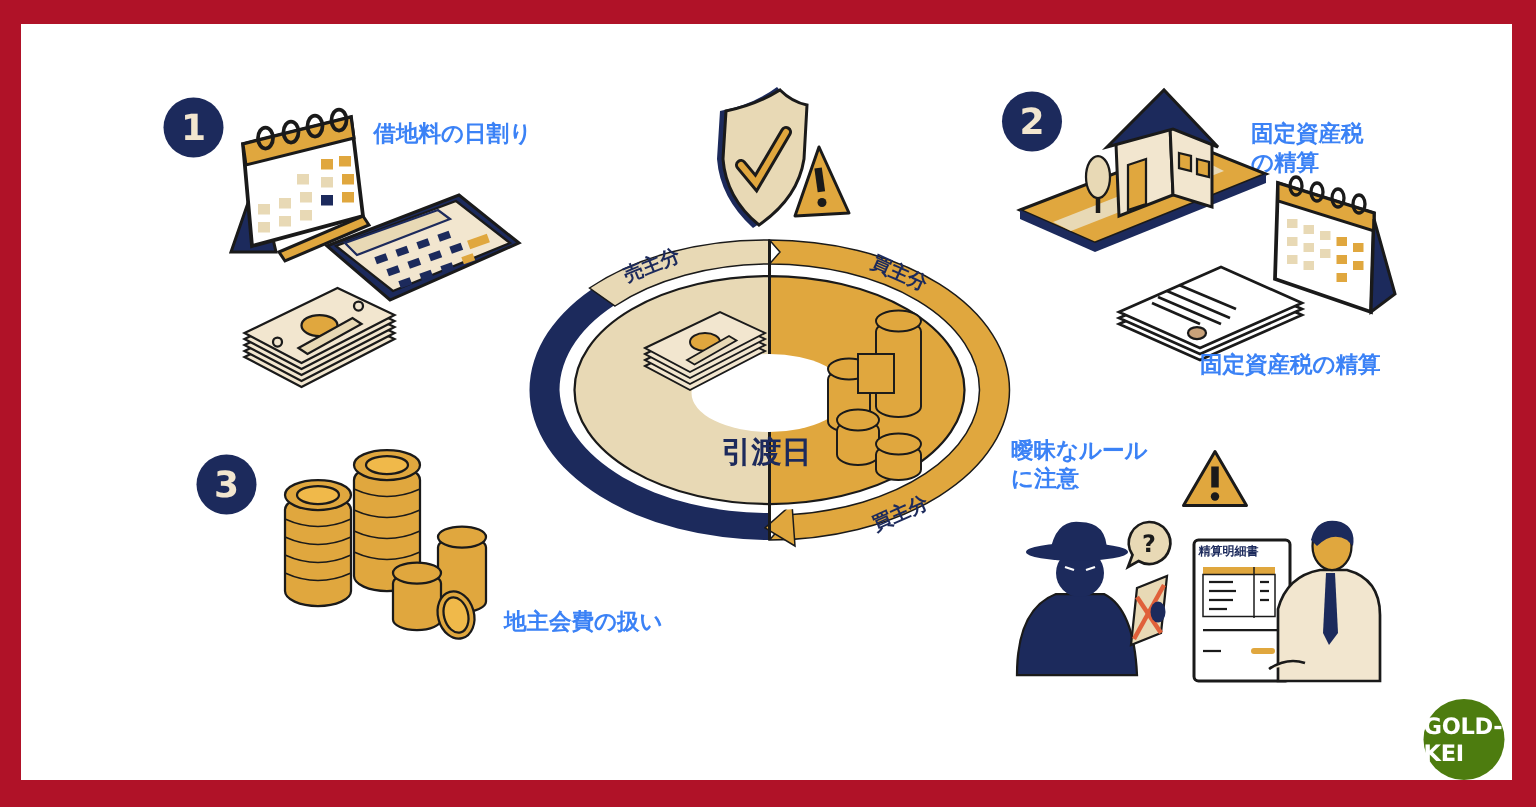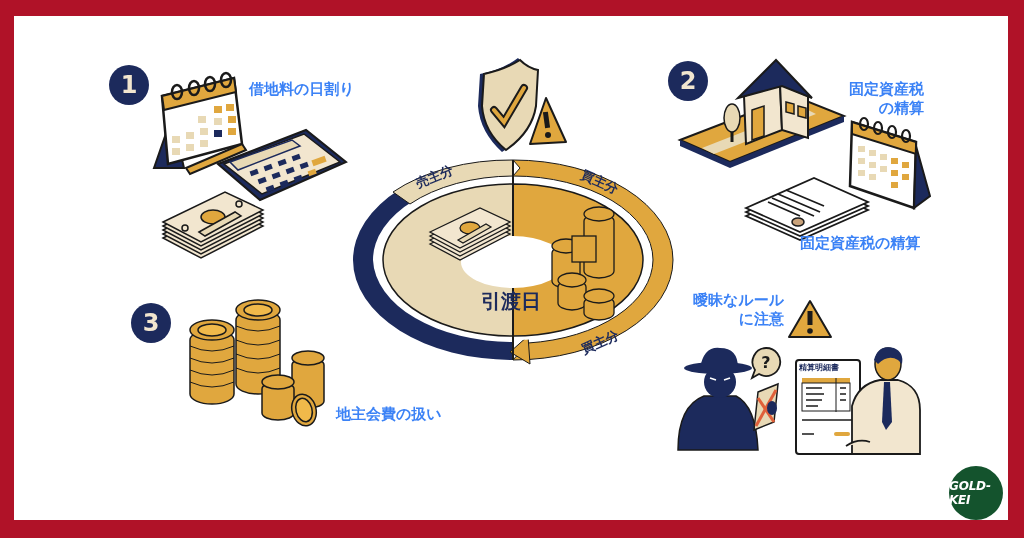--- a/index.html
+++ b/index.html
@@ -2,22 +2,22 @@
 <html><head>
 <meta charset="utf-8">
 <style>
   * { box-sizing: border-box; margin: 0; padding: 0; }
   html, body { width: 1024px; height: 538px; overflow: hidden; background: #b01228; }
   body { font-family: "DejaVu Sans", "Liberation Sans", sans-serif; position: relative; }
   .canvas { position: absolute; left: 14px; top: 16px; width: 994px; height: 504px; background: #ffffff; overflow: hidden; }
   .abs { position: absolute; }
   .num-badge { position: absolute; width: 40px; height: 40px; border-radius: 50%; background: #1c2a5c; color: #f2e6cf; font-weight: bold; font-size: 24px; display: flex; align-items: center; justify-content: center; font-family: "DejaVu Sans", sans-serif; }
   .label { position: absolute; color: #3b82f6; font-weight: bold; font-size: 15px; line-height: 19px; white-space: nowrap; }
-  .label.center { text-align: right; }
-  .logo { position: absolute; width: 54px; height: 54px; border-radius: 50%; background: #14532d; color: #fff; font-size: 12px; font-weight: bold; display: flex; align-items: center; justify-content: center; letter-spacing: -0.2px; font-style: italic; }
+  .label.center { text-align: left; }
+  .logo { position: absolute; width: 54px; height: 54px; border-radius: 50%; background: #4d7c0f; color: #fff; font-size: 15px; font-weight: bold; display: flex; align-items: center; justify-content: center; letter-spacing: -0.2px; }
   svg { position: absolute; overflow: visible; }
   .ring-label { font-size: 13px; font-weight: bold; fill: #1c2a5c; }
   .center-text { position: absolute; font-size: 20px; font-weight: bold; color: #1c2a5c; margin-top: 40px; }
 </style>
 </head>
 <body>
 
 <div class="canvas">
 
   <div class="num-badge" style="left:95px;top:49px;">1</div>

